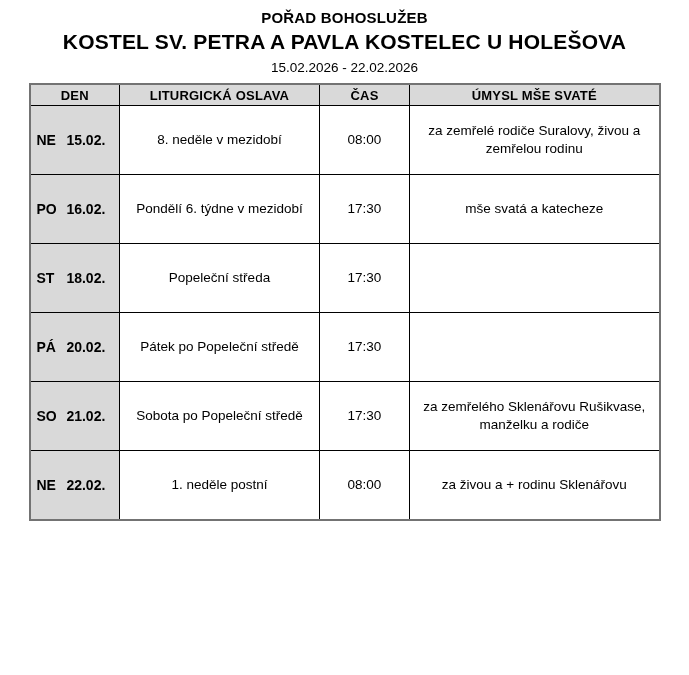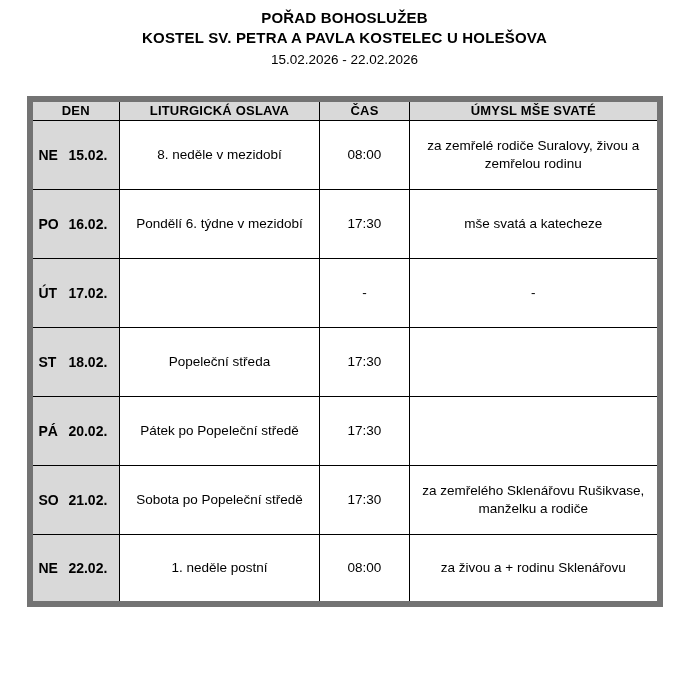--- a/index.html
+++ b/index.html
@@ -14,33 +14,33 @@
     height: 675px;
     padding-top: 8px;
   }
   .titles { text-align: center; line-height: 1.35; }
   .title-main {
     font-size: 15px;
     font-weight: bold;
     letter-spacing: 0.2px;
   }
   .title-sub {
-    font-size: 15px;
+    font-size: 21px;
     font-weight: bold;
     letter-spacing: 0.2px;
   }
   .title-dates {
     font-size: 13.5px;
     font-weight: normal;
     margin-top: 2px;
   }
   table.schedule {
     border-collapse: collapse;
-    margin: 27px auto 0 auto;
-    border: 6px solid #737373;
+    margin: 6px auto 0 auto;
+    border: 2px solid #737373;
     table-layout: fixed;
     width: 630px;
   }
   table.schedule th, table.schedule td {
     border: 1px solid #000;
   }
   th.col-den   { width: 90px; }
   th.col-osl   { width: 200px; }
   th.col-cas   { width: 90px; }
   th.col-umysl { width: 250px; }
@@ -97,26 +97,20 @@
         <td class="time-cell">08:00</td>
         <td class="intention-cell">za zemřelé rodiče Suralovy, živou a zemřelou rodinu</td>
       </tr>
       <tr class="data-row">
         <td class="day-cell"><span class="day-abbr">PO</span> <span class="day-date">16.02.</span></td>
         <td class="event-cell">Pondělí 6. týdne v mezidobí</td>
         <td class="time-cell">17:30</td>
         <td class="intention-cell">mše svatá a katecheze</td>
       </tr>
       <tr class="data-row">
-        <td class="day-cell"><span class="day-abbr">ÚT</span> <span class="day-date">17.02.</span></td>
-        <td class="event-cell"></td>
-        <td class="time-cell">-</td>
-        <td class="intention-cell">-</td>
-      </tr>
-      <tr class="data-row">
         <td class="day-cell"><span class="day-abbr">ST</span> <span class="day-date">18.02.</span></td>
         <td class="event-cell">Popeleční středa</td>
         <td class="time-cell">17:30</td>
         <td class="intention-cell"></td>
       </tr>
       <tr class="data-row">
         <td class="day-cell"><span class="day-abbr">PÁ</span> <span class="day-date">20.02.</span></td>
         <td class="event-cell">Pátek po Popeleční středě</td>
         <td class="time-cell">17:30</td>
         <td class="intention-cell"></td>

